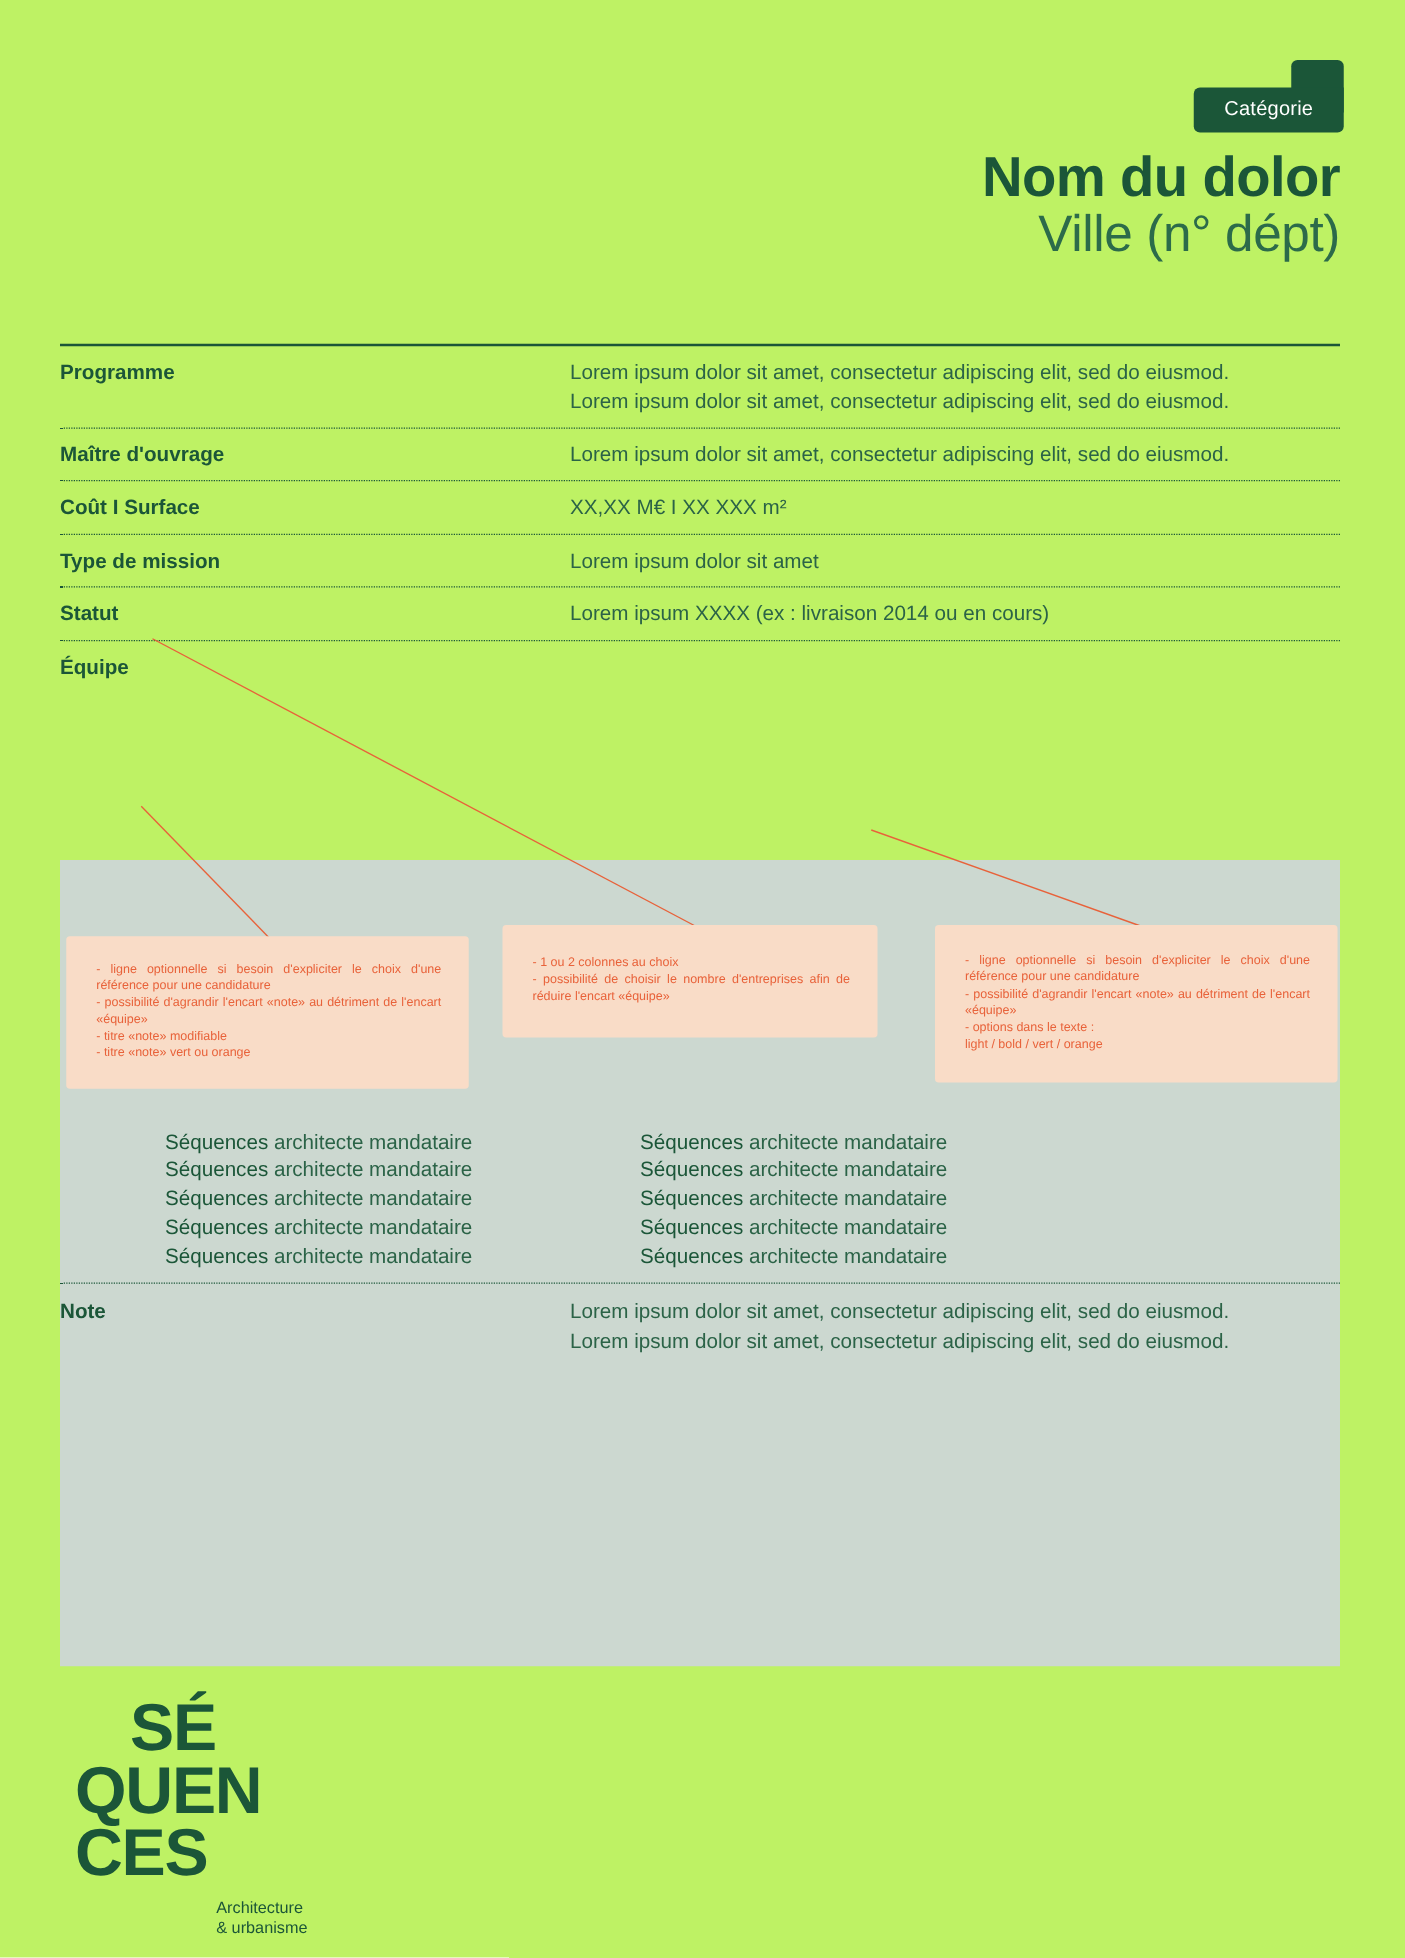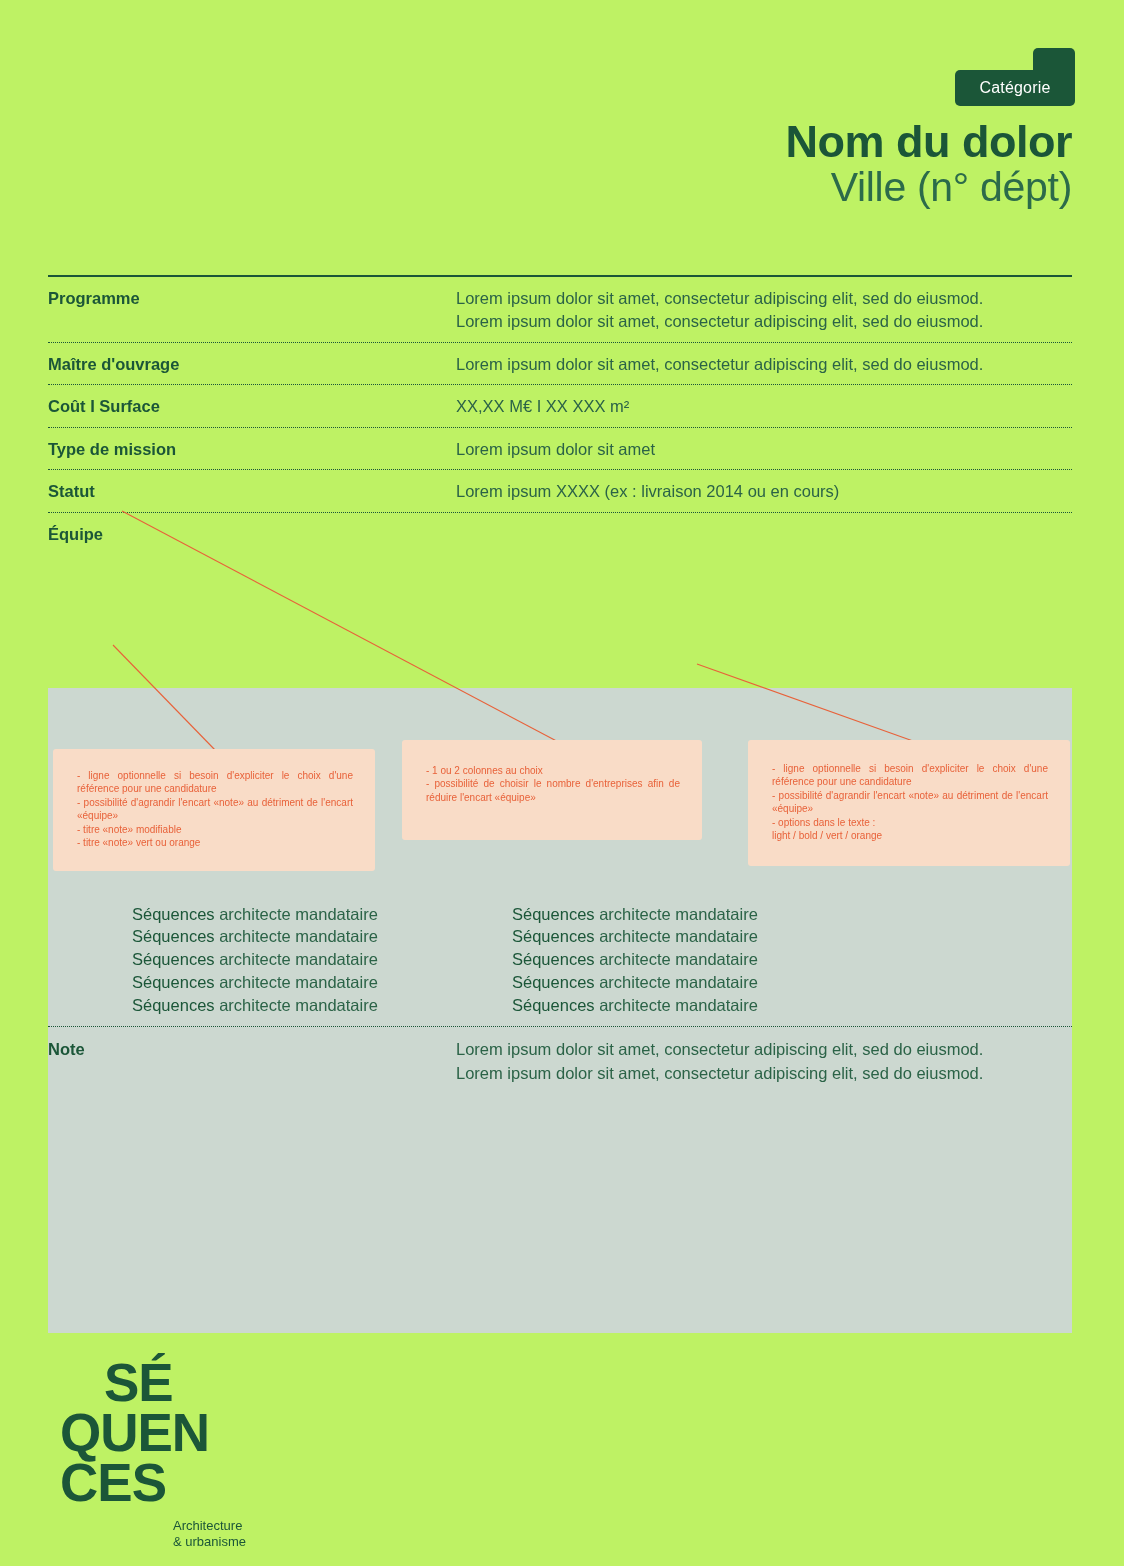--- a/index.html
+++ b/index.html
@@ -174,21 +174,21 @@
   .box1 {
     left: 53px;
     top: 749px;
     width: 322px;
     padding: 20px 22px 22px 24px;
   }
   .box2 {
     left: 402px;
     top: 740px;
     width: 300px;
-    padding: 24px 22px 36px 24px;
+    padding: 24px 22px 26px 24px;
   }
   .box3 {
     left: 748px;
     top: 740px;
     width: 322px;
     padding: 22px 22px 24px 24px;
   }
 
   
   .logo {

